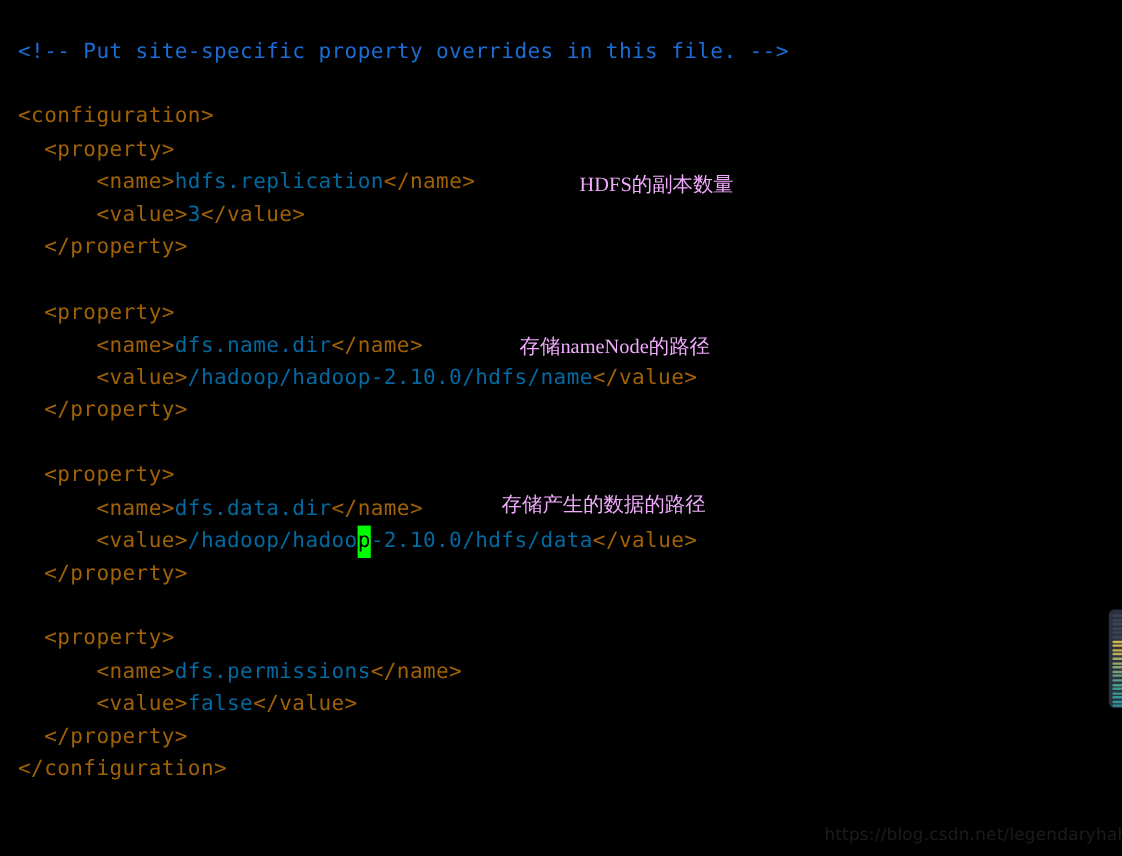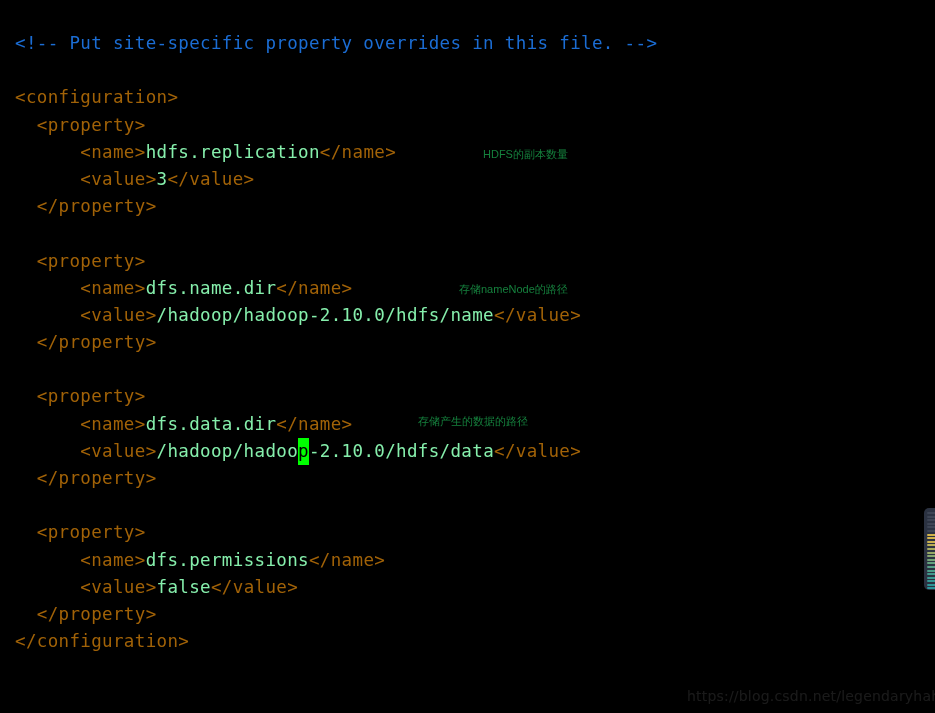--- a/index.html
+++ b/index.html
@@ -39,41 +39,41 @@
 
   .line {
     height: 27.2px;
     white-space: pre;
     position: relative;
   }
 
   
   .tok-comment   { color: #1b6dd4; }
   .tok-tag       { color: #a16207; }
-  .tok-text      { color: #86efac; }
+  .tok-text      { color: #0369a1; }
   .tok-plain     { color: #d8d8d8; }
 
   
   .cursor {
     background: #00ff00;
     color: #000000;
     display: inline-block;
   }
 
   
   .annotation {
     position: absolute;
-    color: #15803d;
-    font-family: Liberation Sans, sans-serif;
-    font-size: 11px;
+    color: #f0abfc;
+    font-family: Liberation Serif, serif;
+    font-size: 17px;
     line-height: 20px;
     white-space: pre;
   }
   #ann-replication { left: 474px; top: 144px; }
-  #ann-namedir     { left: 424px; top: 279px; margin-left: 26px; }
+  #ann-namedir     { left: 424px; top: 279px; }
   #ann-datadir     { left: 409px; top: 411px; text-align: right; }
   #ann-permissions { left: 319px; top: 589px; letter-spacing: 0.3px; }
 
   
   #minimap {
     position: absolute;
     right: 2px;
     top: 508px;
     width: 18px;
     height: 82px;

